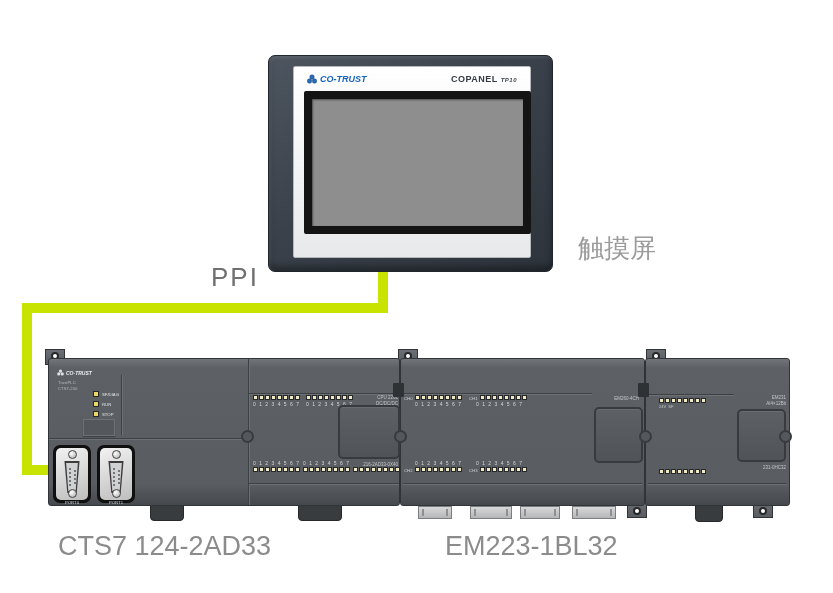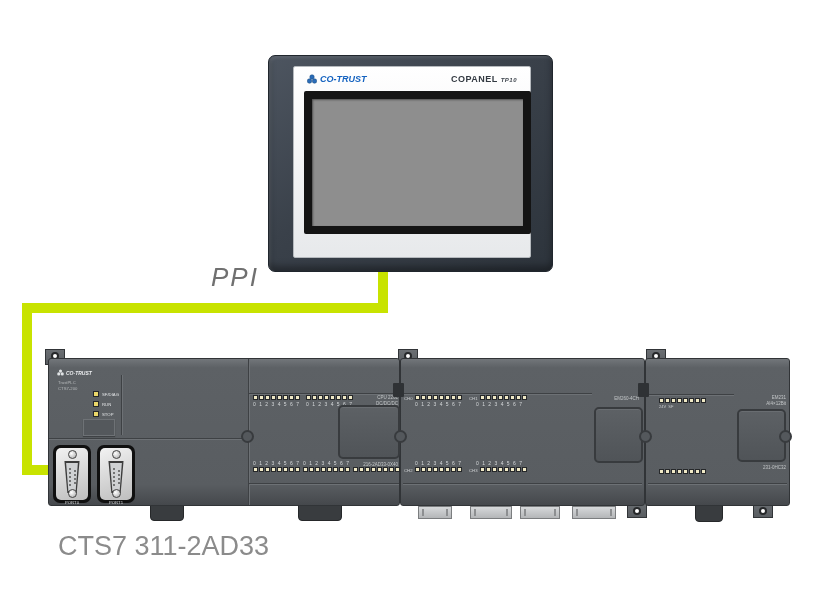--- a/index.html
+++ b/index.html
@@ -95,21 +95,21 @@
 </head>
 <body>
 
 <div class="stage">
 
   <div class="cable" style="left:378px;top:260px;width:10px;height:53px;"></div>
   <div class="cable" style="left:22px;top:303px;width:366px;height:10px;"></div>
   <div class="cable" style="left:22px;top:303px;width:10px;height:172px;"></div>
   <div class="cable" style="left:22px;top:465px;width:30px;height:10px;"></div>
 
-  <div class="biglabel" style="left:211px;top:262px;color:#707070;letter-spacing:2px;font-style:italic;">PPI</div>
+  <div class="biglabel" style="left:211px;top:262px;color:#707070;letter-spacing:2px;">PPI</div>
 
   <div class="hmi">
     <div class="hmi-face">
       <div class="hmi-header">
         <span class="hmi-brand">
           <svg width="10" height="10" viewBox="0 0 20 20">
             <circle cx="10" cy="6" r="4.5" fill="#2a6cb8" stroke="#17497e"></circle>
             <circle cx="5" cy="14" r="4.5" fill="#2a6cb8" stroke="#17497e"></circle>
             <circle cx="15" cy="14" r="4.5" fill="#2a6cb8" stroke="#17497e"></circle>
           </svg>
@@ -119,20 +119,21 @@
           <span>COPANEL</span>
           <i>TP10</i>
         </span>
       </div>
       <div class="screen-frame">
         <div class="screen"></div>
       </div>
     </div>
   </div>
 
+  <div class="biglabel" style="left:578px;top:231px;color:#9b9b9b;">触摸屏</div>
 
   <div class="tab" style="left:45px;top:349px;">
       <div class="hole"></div>
     </div>
   <div class="tab" style="left:398px;top:349px;">
       <div class="hole"></div>
     </div>
   <div class="tab" style="left:646px;top:349px;">
       <div class="hole"></div>
     </div>
@@ -409,14 +410,15 @@
     </div>
   </div>
 
   <div class="latch" style="left:241px;top:430px;"></div>
   <div class="latch" style="left:394px;top:430px;"></div>
   <div class="latch" style="left:639px;top:430px;"></div>
   <div class="latch" style="left:779px;top:430px;"></div>
   <div class="bustick" style="left:393px;top:383px;"></div>
   <div class="bustick" style="left:638px;top:383px;"></div>
 
-  <div class="caption" style="left:58px;top:531px;">CTS7 311-2AD33</div>
+  <div class="caption" style="left:58px;top:531px;">CTS7 124-2AD33</div>
+  <div class="caption" style="left:445px;top:531px;">EM223-1BL32</div>
 </div>
 
 </body></html>

